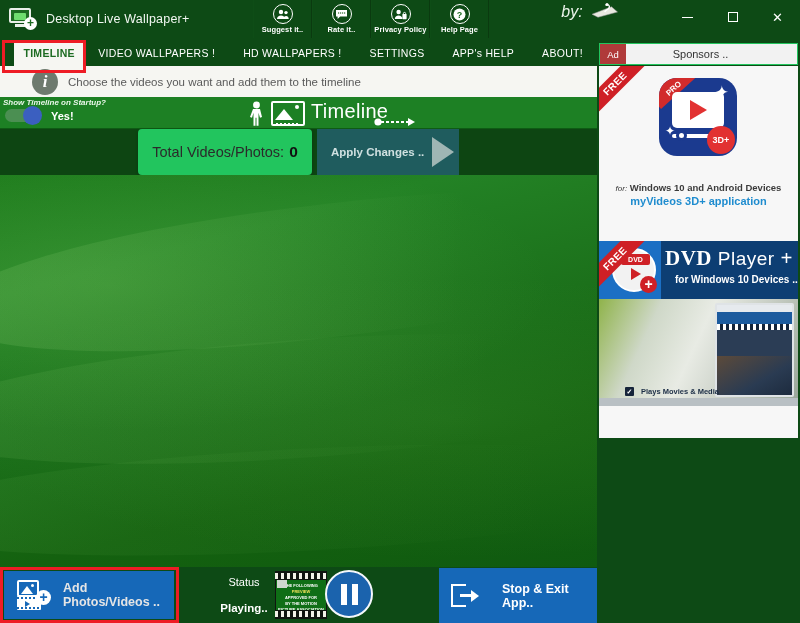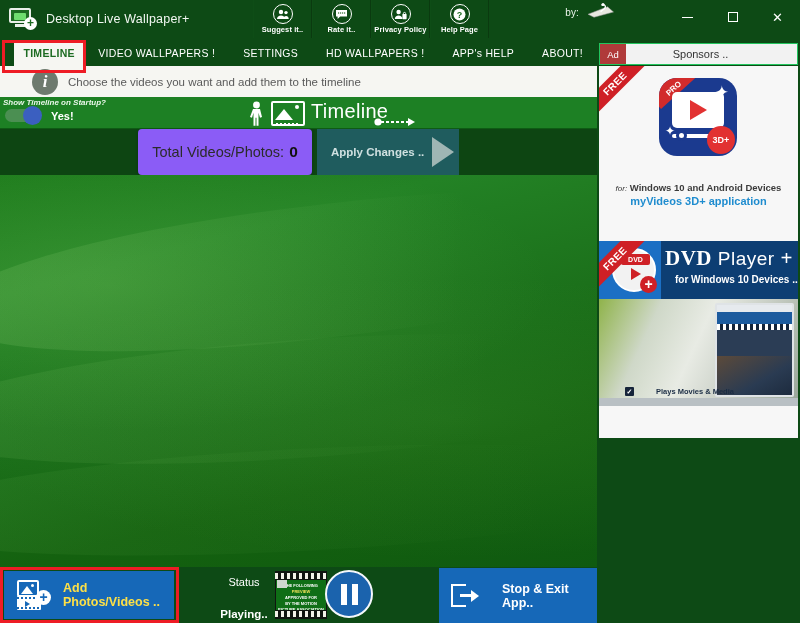--- a/index.html
+++ b/index.html
@@ -69,22 +69,22 @@
     color: #ffffff; font-size: 7.5px; font-weight: bold; white-space: nowrap;
     letter-spacing: .1px;
   }
   .tb-tool svg { display: block; }
 
   .tb-by {
     position: absolute; right: 120px; top: 3px;
     text-align: center; width: 180px;
   }
   .tb-by .line1 {
-    color: #eaf3ea; font-size: 10px; display: flex; align-items: flex-end;
-    justify-content: center; gap: 6px; height: 15px;
+    color: #eaf3ea; font-size: 16px; display: flex; align-items: flex-start;
+    justify-content: center; gap: 6px; height: 15px; font-style: italic;
   }
   .tb-by .line2 {
     color: #ffffff; font-size: 11.5px; text-decoration: underline; margin-top: 1px;
   }
   .tb-logo { width: 30px; height: 15px; }
 
   .winbtns {
     position: absolute; right: 0; top: 0; height: 34px; display: flex;
   }
   .winbtn {
@@ -176,21 +176,21 @@
     color: #ffffff; font-size: 20px; letter-spacing: .3px;
     position: relative; top: -2px;
   }
   .tl-arrow {
     position: absolute; left: 374px; top: 20px; width: 42px; height: 10px;
   }
 
   
   .totalcard {
     position: absolute; left: 138px; top: 129px; width: 174px; height: 46px;
-    background: #8b5cf6; border-radius: 4px;
+    background: #22c55e; border-radius: 4px;
     display: flex; align-items: center; justify-content: center;
     color: #2b2b2b; font-size: 14.5px; white-space: nowrap;
     box-shadow: 0 1px 3px rgba(0,0,0,.25);
   }
   .totalcard b { margin-left: 5px; font-size: 15.5px; color: #111; }
   .applybtn {
     position: absolute; left: 317px; top: 129px; width: 142px; height: 46px;
     background: #1f5c5e;
     display: flex; align-items: center; gap: 8px; padding-left: 14px;
     color: #cfe0e0; font-size: 11.5px; font-weight: bold;
@@ -267,27 +267,27 @@
   .addbtn .ico .ptri {
     position: absolute; left: 8px; top: 21px; width: 0; height: 0;
     border-top: 3px solid transparent; border-bottom: 3px solid transparent;
     border-left: 5px solid #1668b8; z-index: 3;
   }
   .addbtn .ico .plus2 {
     position: absolute; right: 0; top: 10px; width: 15px; height: 15px;
     border-radius: 50%; background: #fff; color: #1668b8;
     font-size: 14px; font-weight: bold; line-height: 14px; text-align: center;
   }
-  .addbtn .lbl { color: #fde047; font-size: 12.5px; font-weight: bold; }
+  .addbtn .lbl { color: #e5e5e5; font-size: 12.5px; font-weight: bold; }
 
   .status {
     position: absolute; left: 213px; top: 9px; width: 62px; text-align: center;
   }
   .status .s1 { color: #ffffff; font-size: 11px; }
-  .status .s2 { color: #ffffff; font-size: 11.5px; font-weight: bold; margin-top: 20px; }
+  .status .s2 { color: #ffffff; font-size: 11.5px; font-weight: bold; margin-top: 14px; }
 
   .thumb {
     position: absolute; left: 275px; top: 571px; width: 52px; height: 48px;
     background: #101510; overflow: hidden;
   }
   .thumb .perf {
     position: absolute; left: 0; width: 52px; height: 6px;
     background: repeating-linear-gradient(to right, #f2f2e8 0 3px, #101510 3px 6px);
   }
   .thumb .perf.t { top: 2px; }
@@ -467,21 +467,21 @@
   .adcard2 .tabletshot .tnav { height: 12px; background: #1c5b9e; }
   .adcard2 .tabletshot .tdots {
     height: 6px; background: repeating-linear-gradient(to right,#fff 0 3px,#13233a 3px 6px);
   }
   .adcard2 .tabletshot .trow1 { height: 26px; background: #2b3d55; }
   .adcard2 .tabletshot .trow2 {
     height: 41px;
     background: linear-gradient(150deg,#5c4a3a,#2a3b52 60%,#1c2a3d);
   }
   .adcard2 .chk {
-    position: absolute; display: flex; align-items: flex-start; gap: 22px;
+    position: absolute; display: flex; align-items: flex-start; gap: 7px;
     color: #1a2c44; font-size: 7.5px; font-weight: bold;
   }
   .adcard2 .chk .bx {
     width: 9px; height: 9px; background: #16243a; color: #fff;
     font-size: 7px; line-height: 9px; text-align: center; border-radius: 1px;
   }
   .adcard2 .chk.c1 { left: 26px; top: 146px; }
   .adcard2 .foot {
     position: absolute; left: 0; bottom: 0; width: 199px; height: 8px;
     background: #b9c0c4;
@@ -575,22 +575,22 @@
       <div class="winbtn">
           <span class="mx"></span>
         </div>
       <div class="winbtn">✕</div>
     </div>
   </div>
 
   <div class="tabbar">
     <div class="tab active">TIMELINE</div>
     <div class="tab">VIDEO WALLPAPERS !</div>
+    <div class="tab">HD WALLPAPERS !</div>
     <div class="tab">SETTINGS</div>
-    <div class="tab">HD WALLPAPERS !</div>
     <div class="tab">APP's HELP</div>
     <div class="tab">ABOUT!</div>
   </div>
 
   <div class="infostrip">
     <div class="iicon">i</div>
     <div class="itxt">Choose the videos you want and add them to the timeline</div>
   </div>
 
   <div class="greenstrip">

